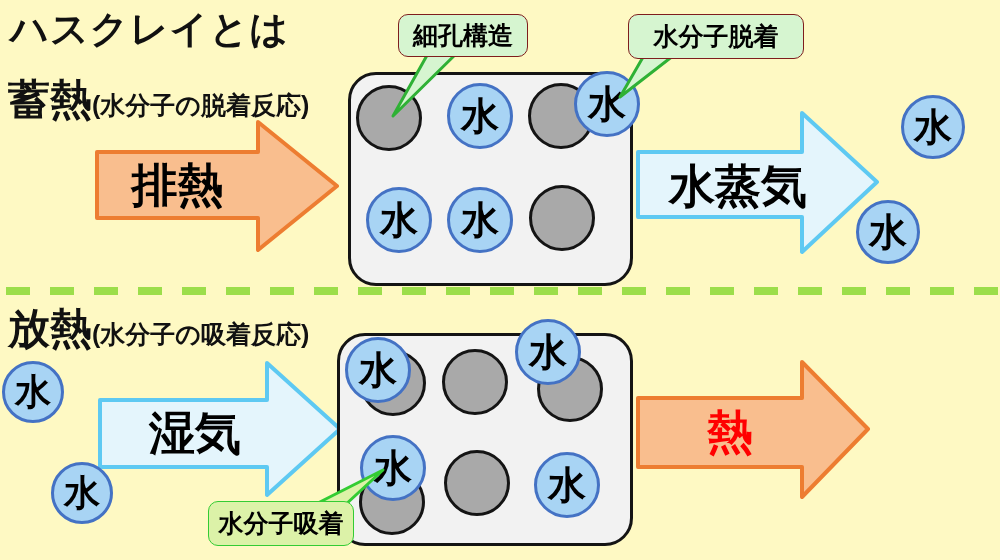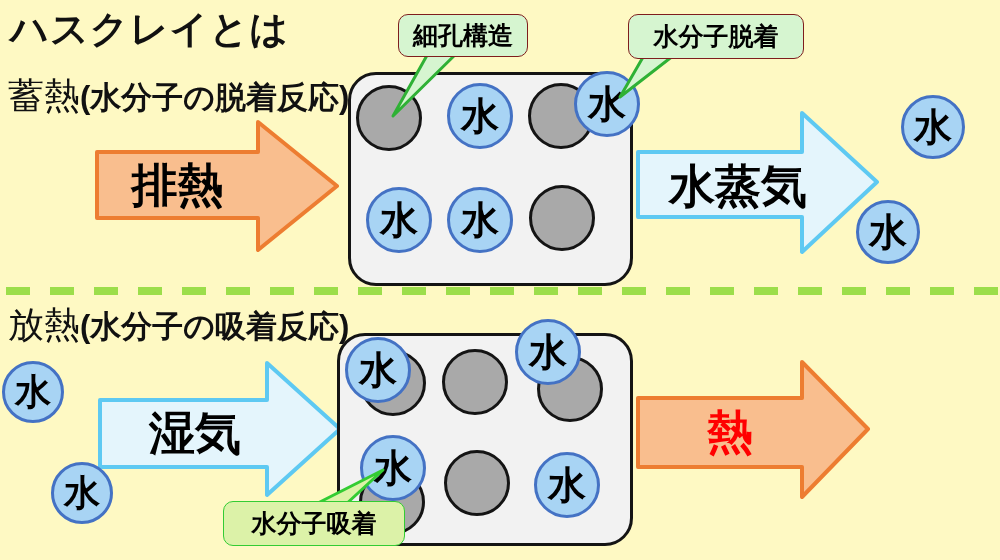--- a/index.html
+++ b/index.html
@@ -6,22 +6,22 @@
   #stage{
     position:relative;width:1000px;height:560px;overflow:hidden;background:#fef9c3;
     font-family:"Liberation Sans","DejaVu Sans",sans-serif;color:#111;padding-left:42px;
   }
   .abs{position:absolute;}
   
   #title{left:10px;top:4px;font-size:38px;font-weight:600;letter-spacing:1px;z-index:20;}
   .section-heading{z-index:20;white-space:nowrap;}
   #heading-storage{left:8px;top:72px;}
   #heading-release{left:8px;top:301px;}
-  .section-heading .big{font-size:36px;font-weight:400;text-align:right;}
-  .section-heading .note{font-size:31px;font-weight:700;margin-top:45px;}
+  .section-heading .big{font-size:42px;font-weight:700;text-align:right;}
+  .section-heading .note{font-size:25px;font-weight:700;margin-top:45px;}
   
   #separator{
     left:0;top:287px;width:1000px;height:8px;z-index:5;
     background:repeating-linear-gradient(to right,#9CDE4B 0 24px,transparent 24px 44px);
     background-position:6px 0;
   }
   
   .clay-box{
     background:#F2F2F2;border:3px solid #141414;border-radius:28px;z-index:2;
   }
@@ -51,21 +51,21 @@
   #label-humidity{left:105px;top:403px;width:180px;font-size:46px;}
   #label-heat{left:640px;top:402px;width:180px;font-size:46px;color:#FF0000;}
   
   .callout{
     border:1px solid #7f1d1d;border-radius:10px;background:#D6F5D0;
     z-index:11;display:flex;align-items:center;justify-content:center;
     font-size:25px;font-weight:600;color:#000;box-sizing:border-box;white-space:nowrap;
   }
   #callout-pore{left:398px;top:14px;width:130px;height:43px;}
   #callout-desorption{left:628px;top:14px;width:176px;height:45px;}
-  #callout-adsorption{left:223px;top:501px;width:182px;height:45px;background:#DCF2A8;border-color:#33CC33;}
+  #callout-adsorption{left:208px;top:501px;width:146px;height:45px;background:#DCF2A8;border-color:#33CC33;}
 </style>
 </head>
 <body>
 
 <div id="stage">
 
   <svg id="arrow-layer" class="abs" width="1000" height="560" viewBox="0 0 1000 560">
     <polygon points="97,152 258,152 258,122 337,186 258,250 258,218 97,218" fill="#F9BE8E" stroke="#ED7D31" stroke-width="4" stroke-linejoin="round"></polygon>
     <polygon points="638,152 802,152 802,113 877,182 802,252 802,217 638,217" fill="#E4F5FC" stroke="#5EC9F2" stroke-width="4" stroke-linejoin="round"></polygon>
     <polygon points="100,400 267,400 267,363 340,429 267,495 267,467 100,467" fill="#E4F5FC" stroke="#5EC9F2" stroke-width="4" stroke-linejoin="round"></polygon>

